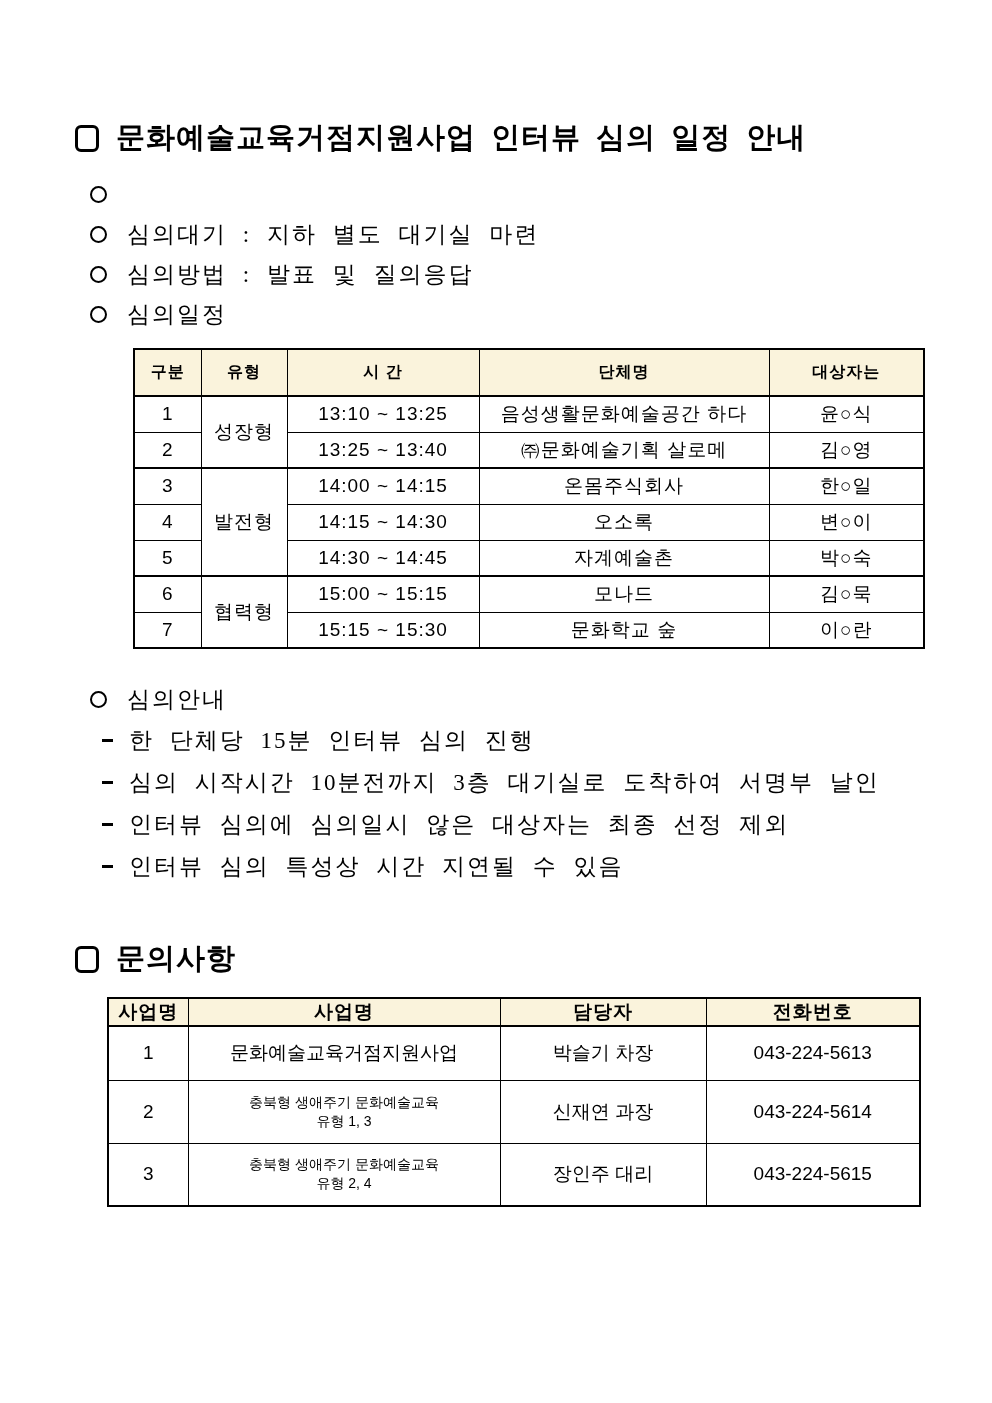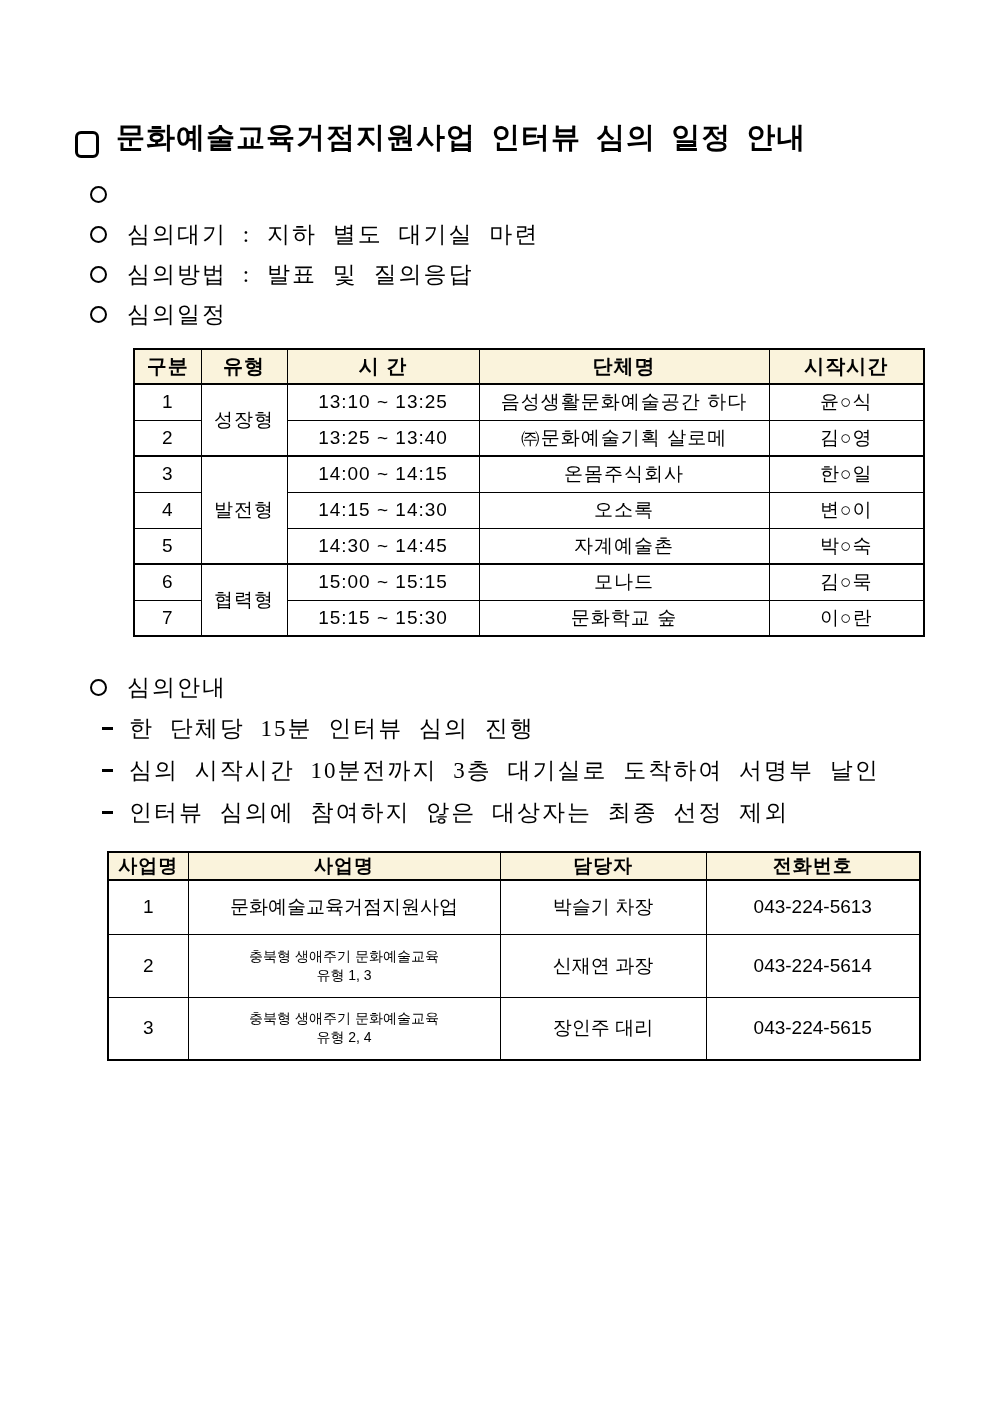--- a/index.html
+++ b/index.html
@@ -9,21 +9,21 @@
     height: 1403px;
     position: relative;
     font-family: "Liberation Sans", "DejaVu Sans", sans-serif;
     color: #000;
   }
   .doc { padding: 118px 0 0 75px; }
 
   
   .sec-title {
     display: flex;
-    align-items: flex-end;
+    align-items: center;
     font-family: "Liberation Sans", "DejaVu Sans", sans-serif;
     font-weight: 700;
     font-size: 29px;
     letter-spacing: 1px;
     word-spacing: 6px;
   }
   .chk {
     display: inline-block;
     width: 24px;
     height: 27px;
@@ -61,22 +61,22 @@
   th, td {
     border: 1px solid #000;
     text-align: center;
     vertical-align: middle;
     font-size: 19px;
     overflow: hidden;
   }
   th {
     background: #FAF3DC;
     font-weight: 700;
-    font-size: 20px;
-    height: 35px;
+    font-size: 16px;
+    height: 47px;
     border-bottom-width: 2px;
     letter-spacing: 1px;
   }
   .t1 td { height: 36px; letter-spacing: 1px; }
   .t1, .t2 { border: 2px solid #000; }
   .t1 tr.group-start td { border-top-width: 2px; }
   .t2 th { font-size: 19px; height: 24px; }
   .t2 .r1 td { height: 54px; }
   .t2 .r2 td, .t2 .r3 td { height: 63px; }
   td.multiline { white-space: pre-line; line-height: 1.35; font-size: 14px; }
@@ -138,21 +138,21 @@
         <col style="width:192px">
         <col style="width:290px">
         <col style="width:155px">
     </colgroup>
     <thead>
       <tr>
         <th>구분</th>
         <th>유형</th>
         <th>시 간</th>
         <th>단체명</th>
-        <th>시작시간</th>
+        <th>대상자는</th>
       </tr>
     </thead>
     <tbody>
       <tr>
         <td>1</td>
         <td rowspan="2">성장형</td>
         <td>13:10 ~ 13:25</td>
         <td>음성생활문화예술공간 하다</td>
         <td>윤○식</td>
       </tr>
@@ -205,24 +205,32 @@
     <div class="guide-item">
       <span class="dash"></span>
       <span>한 단체당 15분 인터뷰 심의 진행</span>
     </div>
     <div class="guide-item">
       <span class="dash"></span>
       <span>심의 시작시간 10분전까지 3층 대기실로 도착하여 서명부 날인</span>
     </div>
     <div class="guide-item">
       <span class="dash"></span>
-      <span>인터뷰 심의에 참여하지 않은 대상자는 최종 선정 제외</span>
-    </div>
-  </div>
-
+      <span>인터뷰 심의에 심의일시 않은 대상자는 최종 선정 제외</span>
+    </div>
+    <div class="guide-item">
+      <span class="dash"></span>
+      <span>인터뷰 심의 특성상 시간 지연될 수 있음</span>
+    </div>
+  </div>
+
+  <div class="sec-title inquiry-title">
+    <span class="chk"></span>
+    <span>문의사항</span>
+  </div>
 
   <table class="t2">
     <colgroup>
       <col style="width:80px">
         <col style="width:312px">
         <col style="width:206px">
         <col style="width:214px">
     </colgroup>
     <thead>
       <tr>

